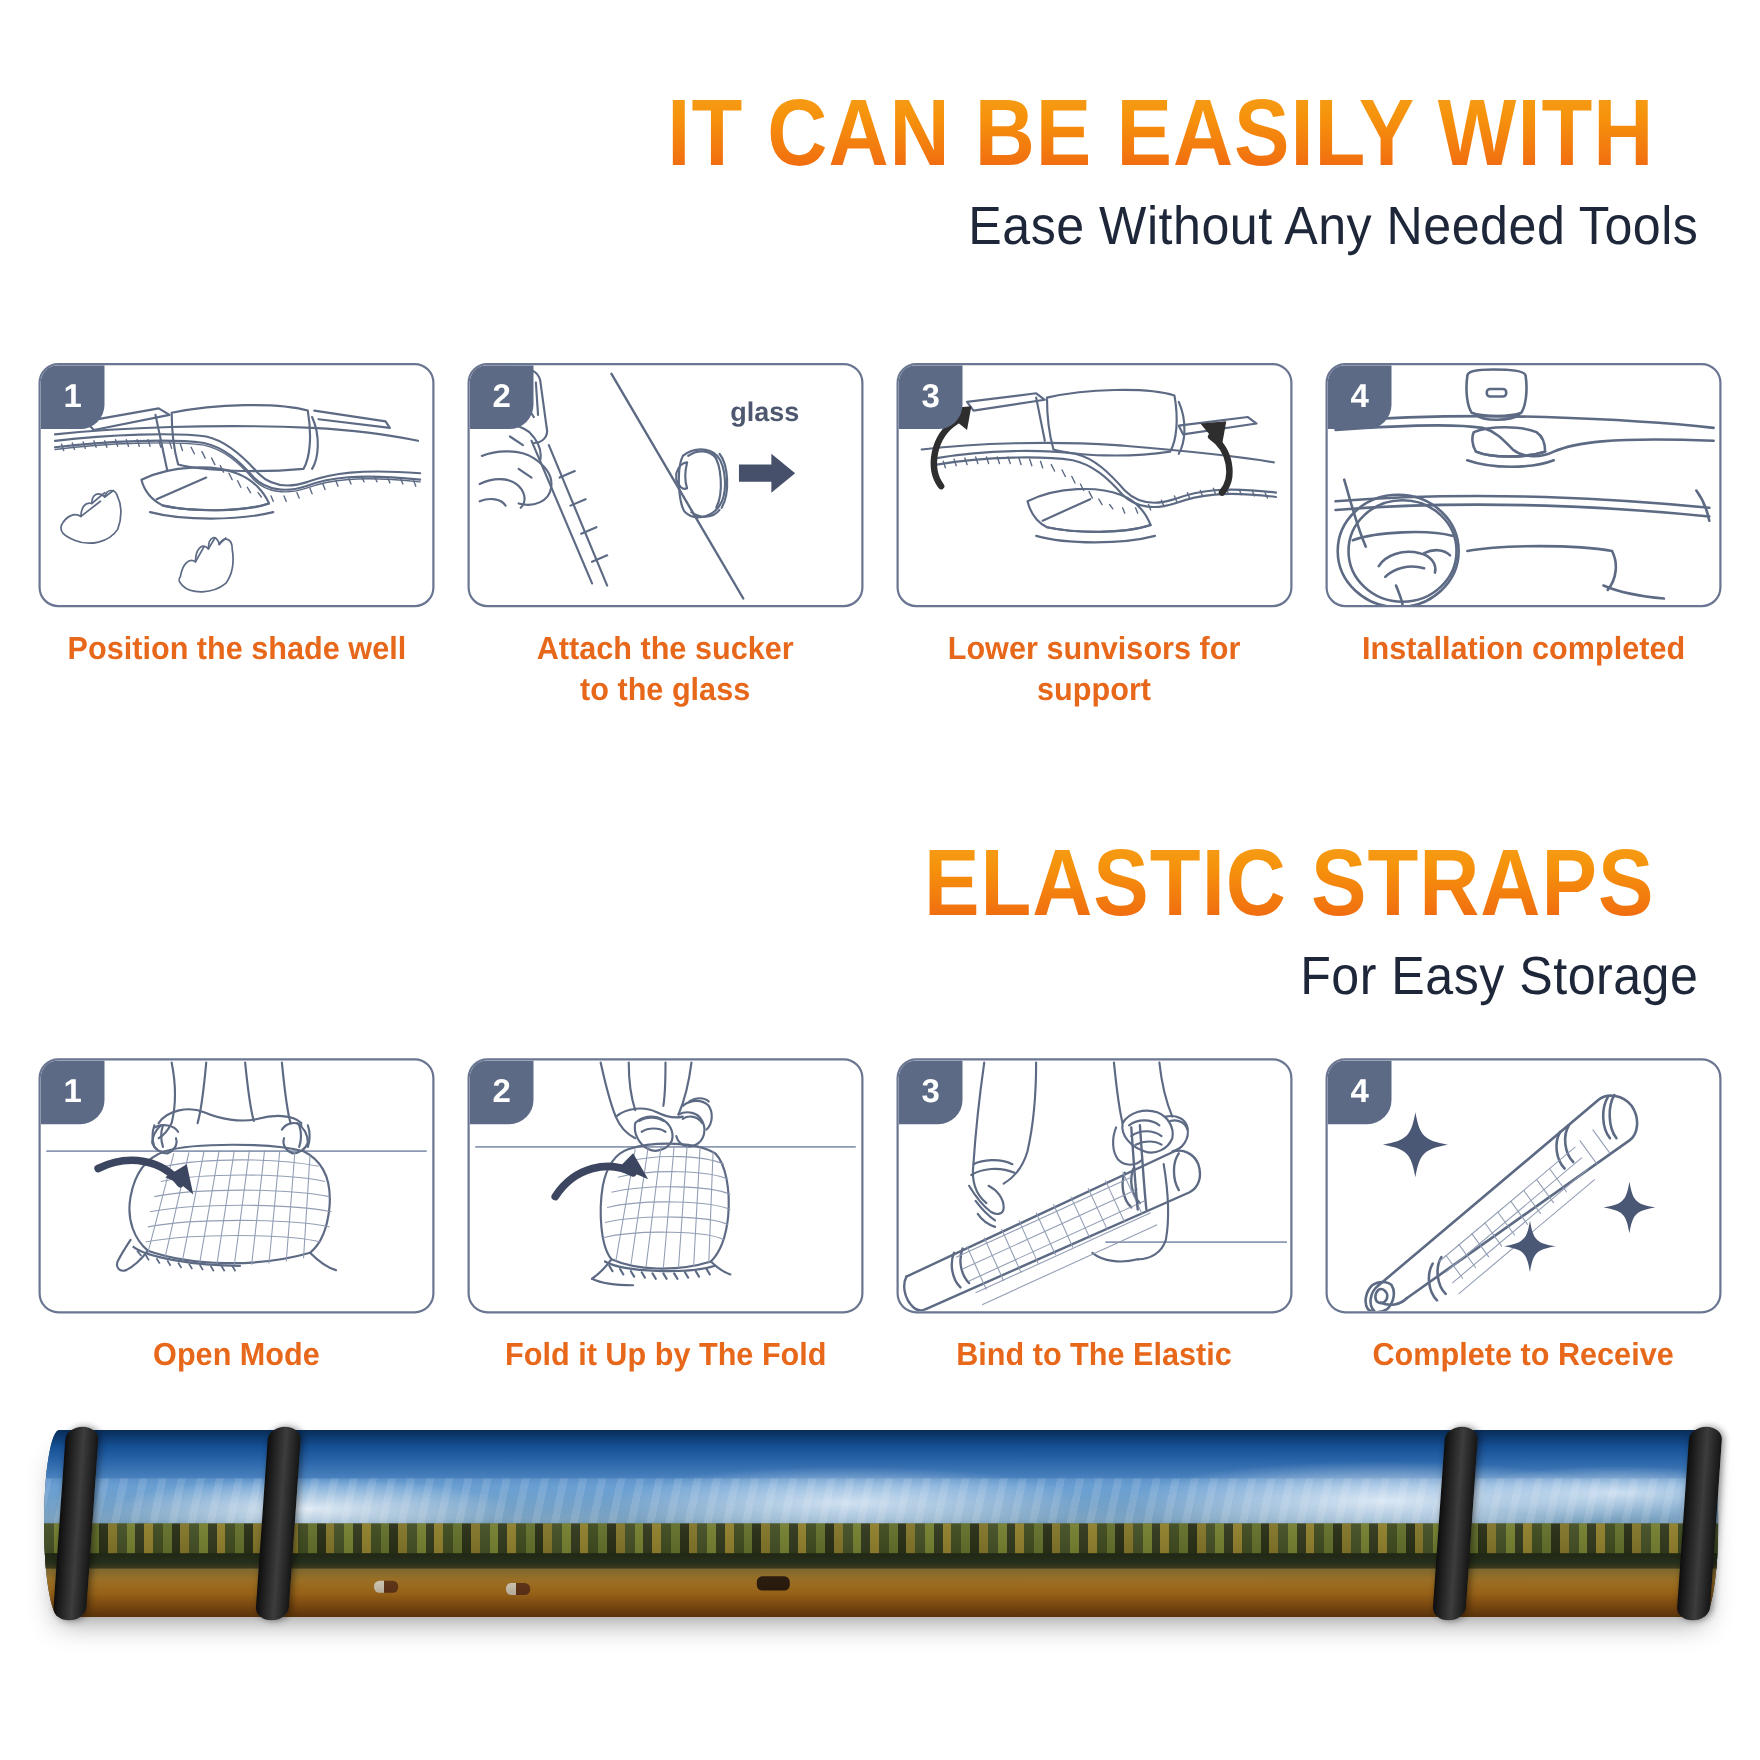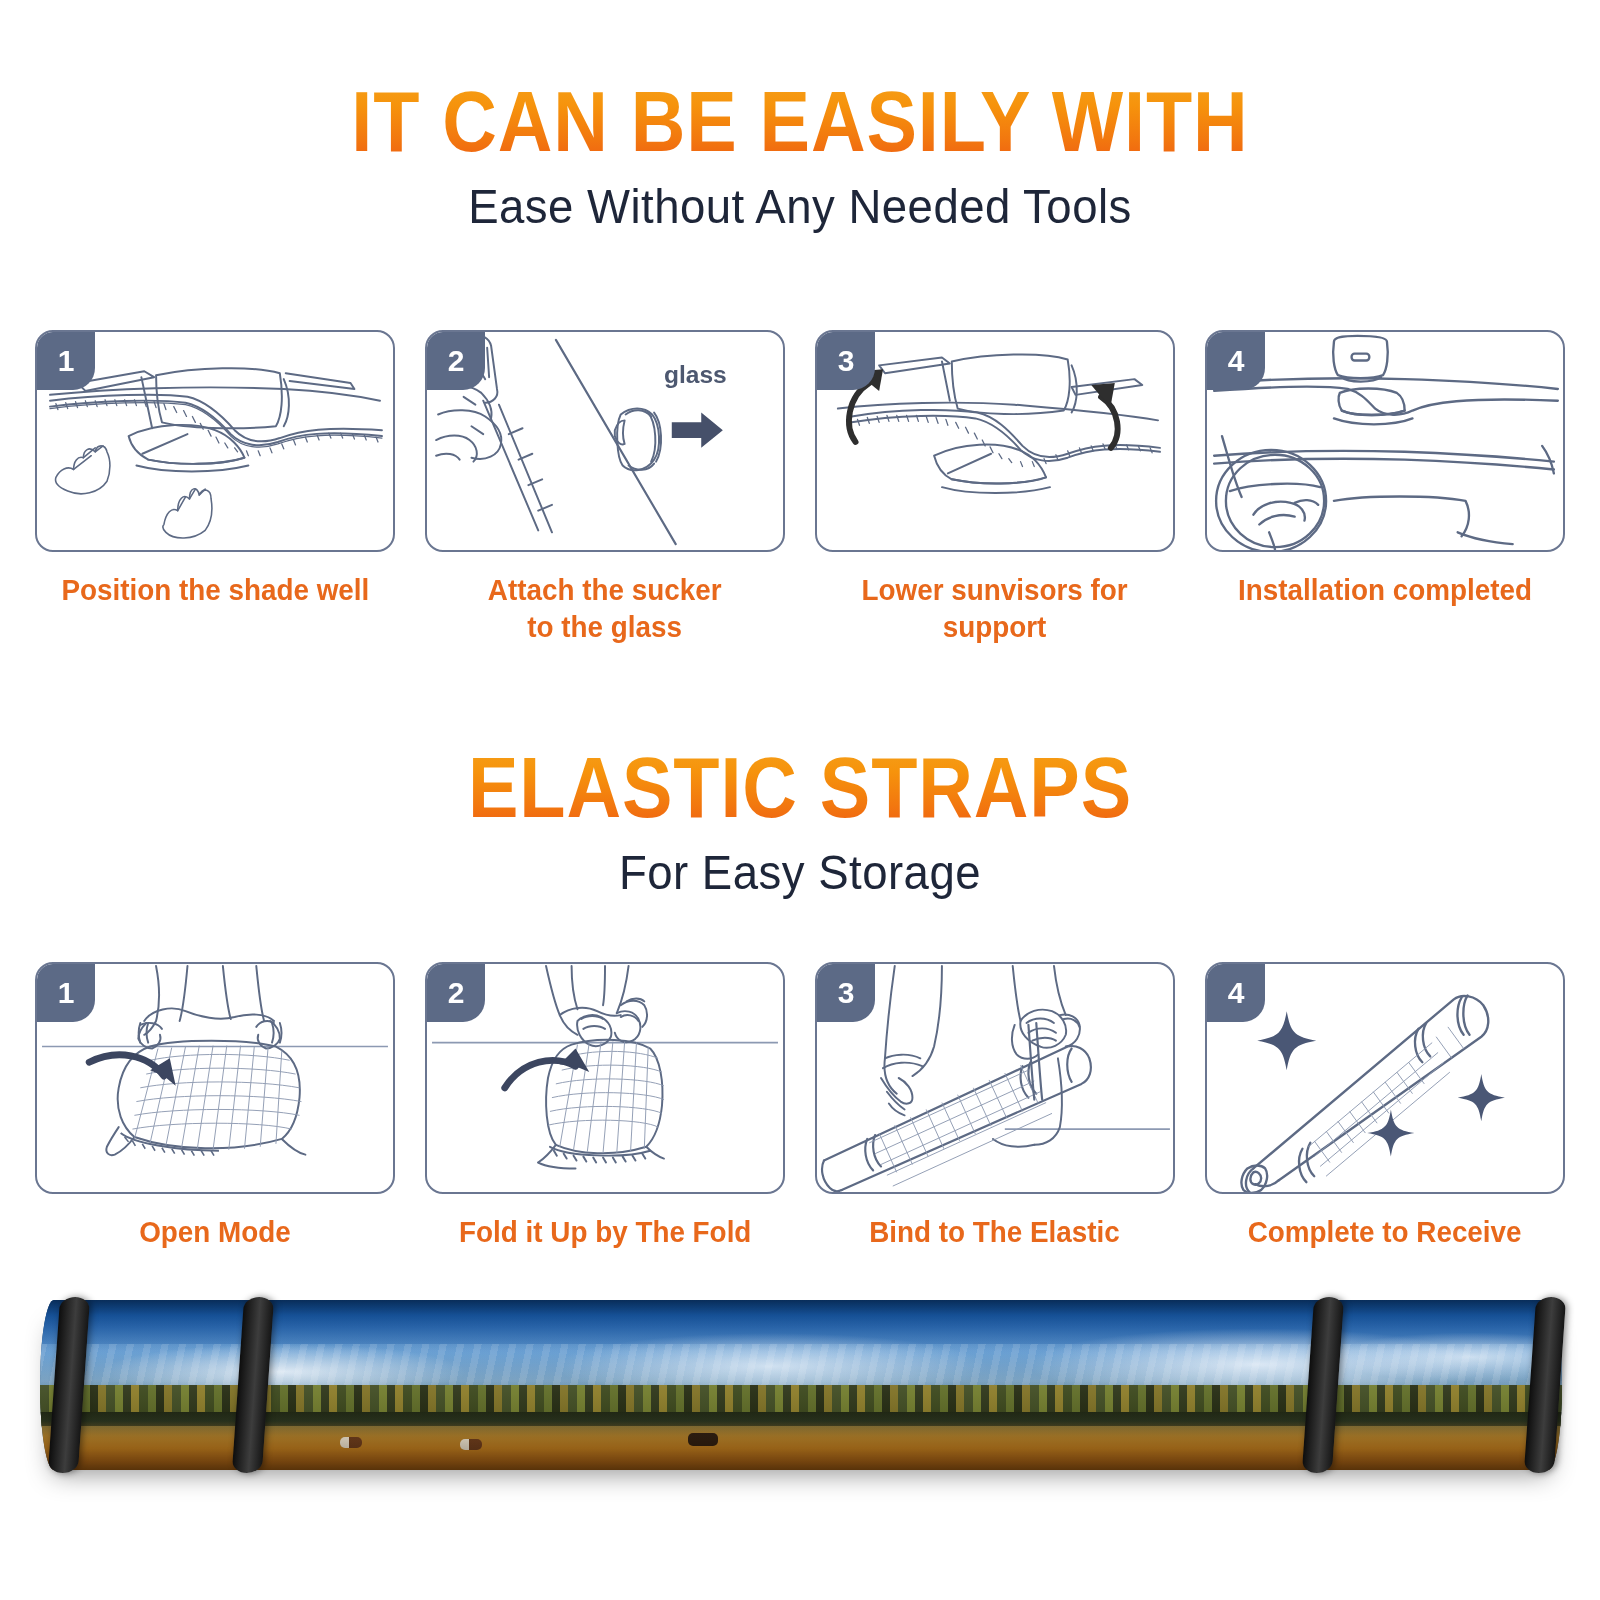--- a/index.html
+++ b/index.html
@@ -5,21 +5,21 @@
   html,body{margin:0;padding:0;}
   body{
     width:1600px;height:1600px;
     background:#ffffff;
     font-family:"Liberation Sans", sans-serif;
     overflow:hidden;
     position:relative;
   }
 
   
-  .section-head{ text-align:center; }
+  .section-head{ text-align:right; }
   .head-main{
     font-family:"Liberation Sans", sans-serif;
     font-weight:bold;
     font-size:86px;
     letter-spacing:1px;
     line-height:1.0;
     transform:scaleX(0.88);
     transform-origin:center;
     background-image:linear-gradient(180deg,#f5a01a 0%, #f6930c 32%, #f2770f 72%, #ef5f12 100%);
     -webkit-background-clip:text;
@@ -35,21 +35,21 @@
     font-size:49px;
     color:#1e2639;
     letter-spacing:0.5px;
     transform:scaleX(0.93);
     transform-origin:center;
     white-space:nowrap;
     margin:14px 0 0 0;
   }
 
   #title-block-1{ position:absolute; left:0; top:78px; width:1600px; }
-  #title-block-2{ position:absolute; left:0; top:744px; width:1600px; }
+  #title-block-2{ position:absolute; left:0; top:760px; width:1600px; }
 
   
   .steps-row{
     position:absolute;
     display:flex;
     justify-content:space-between;
     width:1530px;
     left:35px;
   }
   #steps-row-1{ top:330px; }

